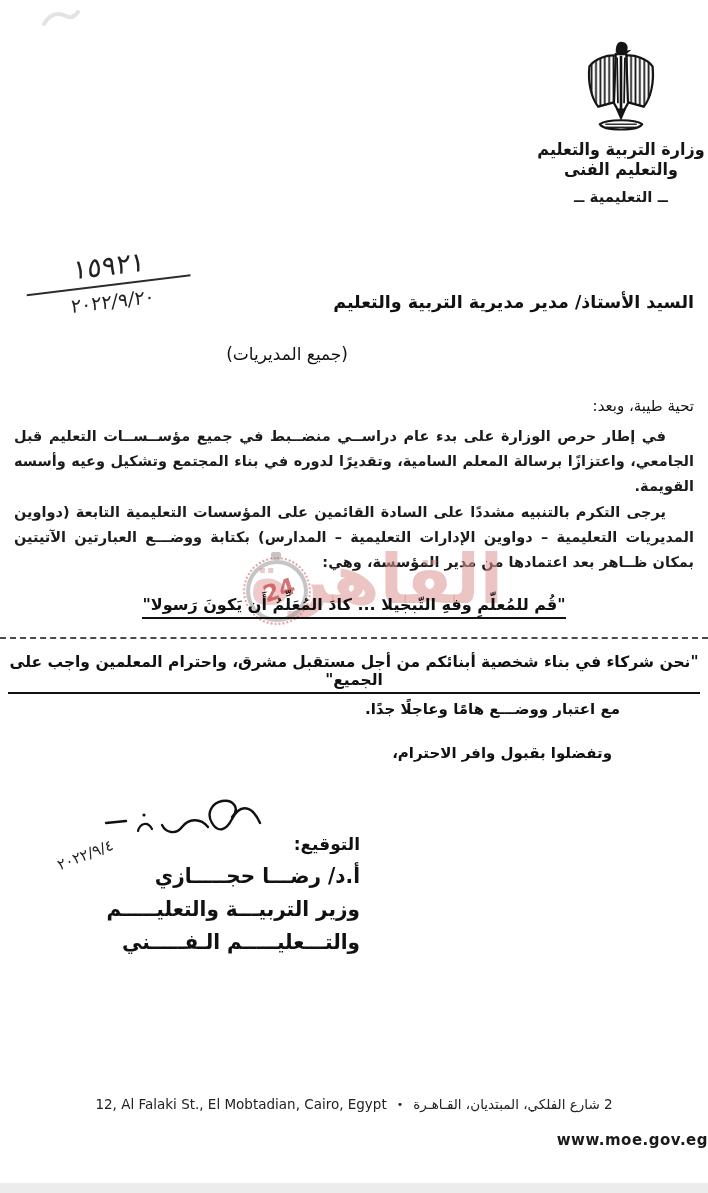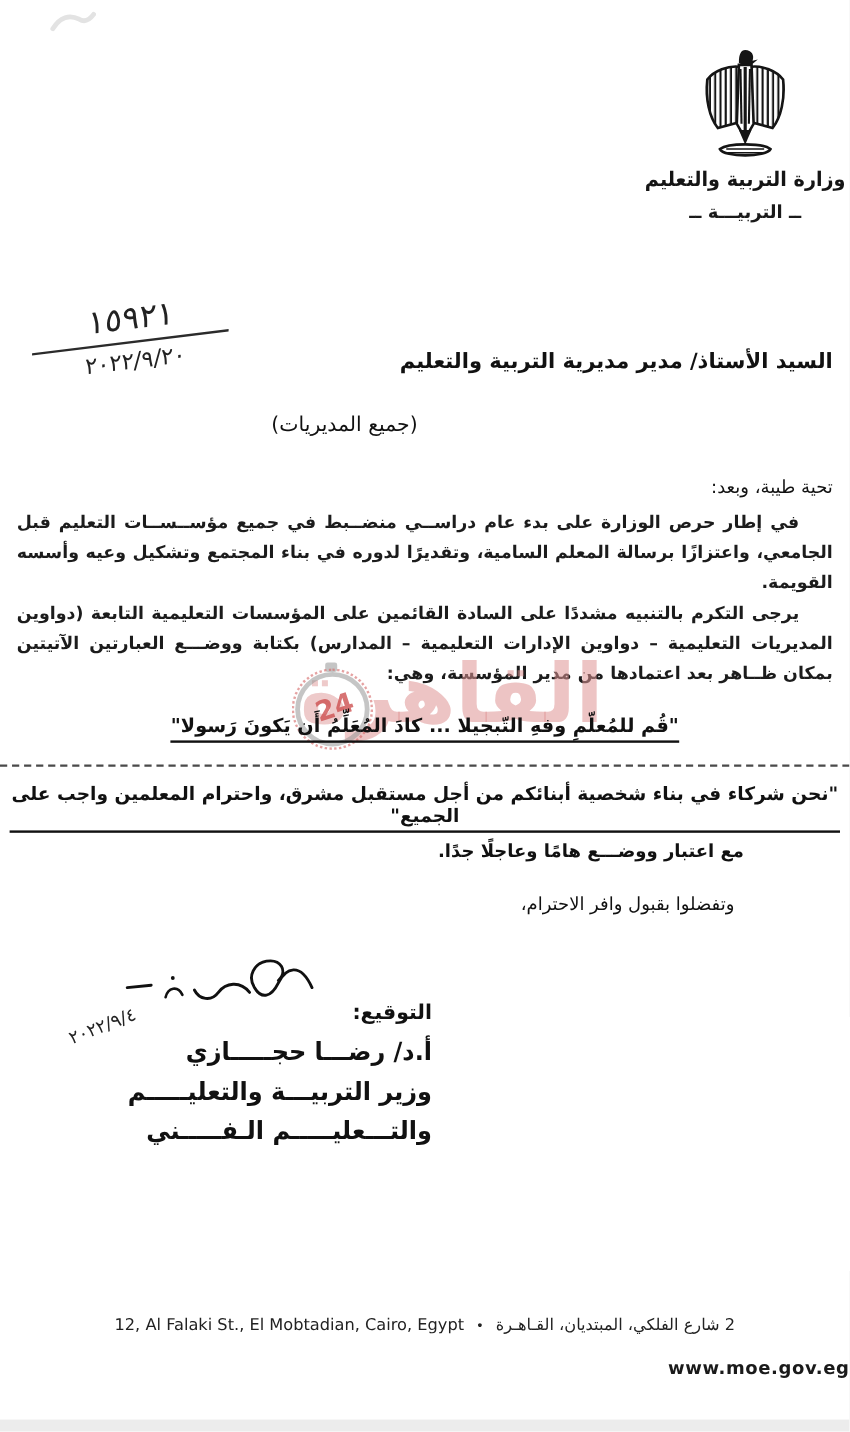--- a/index.html
+++ b/index.html
@@ -27,21 +27,21 @@
   .para{position:absolute;right:14px;left:14px;font-size:14.5px;font-weight:bold;
     line-height:25px;text-align:justify;text-align-last:right;text-indent:28px;color:#1c1c1c;}
   .para1{top:424px;}
   .para2{top:500px;}
   .quote1{position:absolute;top:595px;left:60px;right:60px;text-align:center;
     font-size:16px;font-weight:bold;z-index:2;}
   .quote2{position:absolute;top:653px;left:8px;right:8px;text-align:center;
     font-size:15.5px;font-weight:bold;z-index:2;}
   .uline{display:inline-block;border-bottom:2px solid #111;padding-bottom:3px;}
   .note-line{position:absolute;top:700px;right:88px;font-size:15px;font-weight:bold;}
-  .closing-line{position:absolute;top:744px;right:96px;font-size:15px;font-weight:normal;}
+  .closing-line{position:absolute;top:744px;right:96px;font-size:15px;font-weight:bold;}
   
   .dashed-sep{position:absolute;top:637px;left:0;right:0;height:0;
     border-top:2.5px dashed #4a4a4a;}
   
   .wm{position:absolute;top:546px;left:238px;width:265px;height:100px;z-index:1;pointer-events:none;}
   .wm-text{position:absolute;right:0;top:-6px;font-size:68px;font-weight:bold;
     color:rgba(222,148,148,0.55);letter-spacing:-2px;}
   .wm-badge{position:absolute;left:8px;top:14px;width:54px;height:54px;border-radius:50%;
     border:4px solid rgba(150,150,150,0.55);background:rgba(255,255,255,0.1);}
   .wm-badge::before{content:"";position:absolute;top:-12px;left:21px;width:10px;height:8px;
@@ -103,21 +103,22 @@
       <line x1="45.5" y1="20" x2="46.5" y2="72" stroke="#151515" stroke-width="2"></line>
       <line x1="54.5" y1="20" x2="53.5" y2="72" stroke="#151515" stroke-width="2"></line>
 
       <path d="M44 78 L56 78 L50 92 Z" fill="#151515"></path>
 
       <path d="M26 96 C34 90 66 90 74 96 C70 104 30 104 26 96 Z" fill="#ffffff" stroke="#151515" stroke-width="2.5"></path>
       <line x1="32" y1="96" x2="68" y2="96" stroke="#151515" stroke-width="1.5"></line>
       <line x1="33" y1="99.5" x2="67" y2="99.5" stroke="#151515" stroke-width="1.5"></line>
     </svg>
     <div class="ministry-line">وزارة التربية والتعليم</div>
-    <div class="minister-label">ــ التربيـــة ــ</div>
+    <div class="ministry-line">والتعليم الفنى</div>
+    <div class="minister-label">ــ التعليمية ــ</div>
   </div>
 
   <div class="ref-block">
     <div class="ref-number">١٥٩٢١</div>
     <div class="ref-date">٢٠٢٢/٩/٢٠</div>
   </div>
 
   <div class="addressee">السيد الأستاذ/ مدير مديرية التربية والتعليم</div>
   <div class="scope">(جميع المديريات)</div>
   <div class="salutation">تحية طيبة، وبعد:</div>

